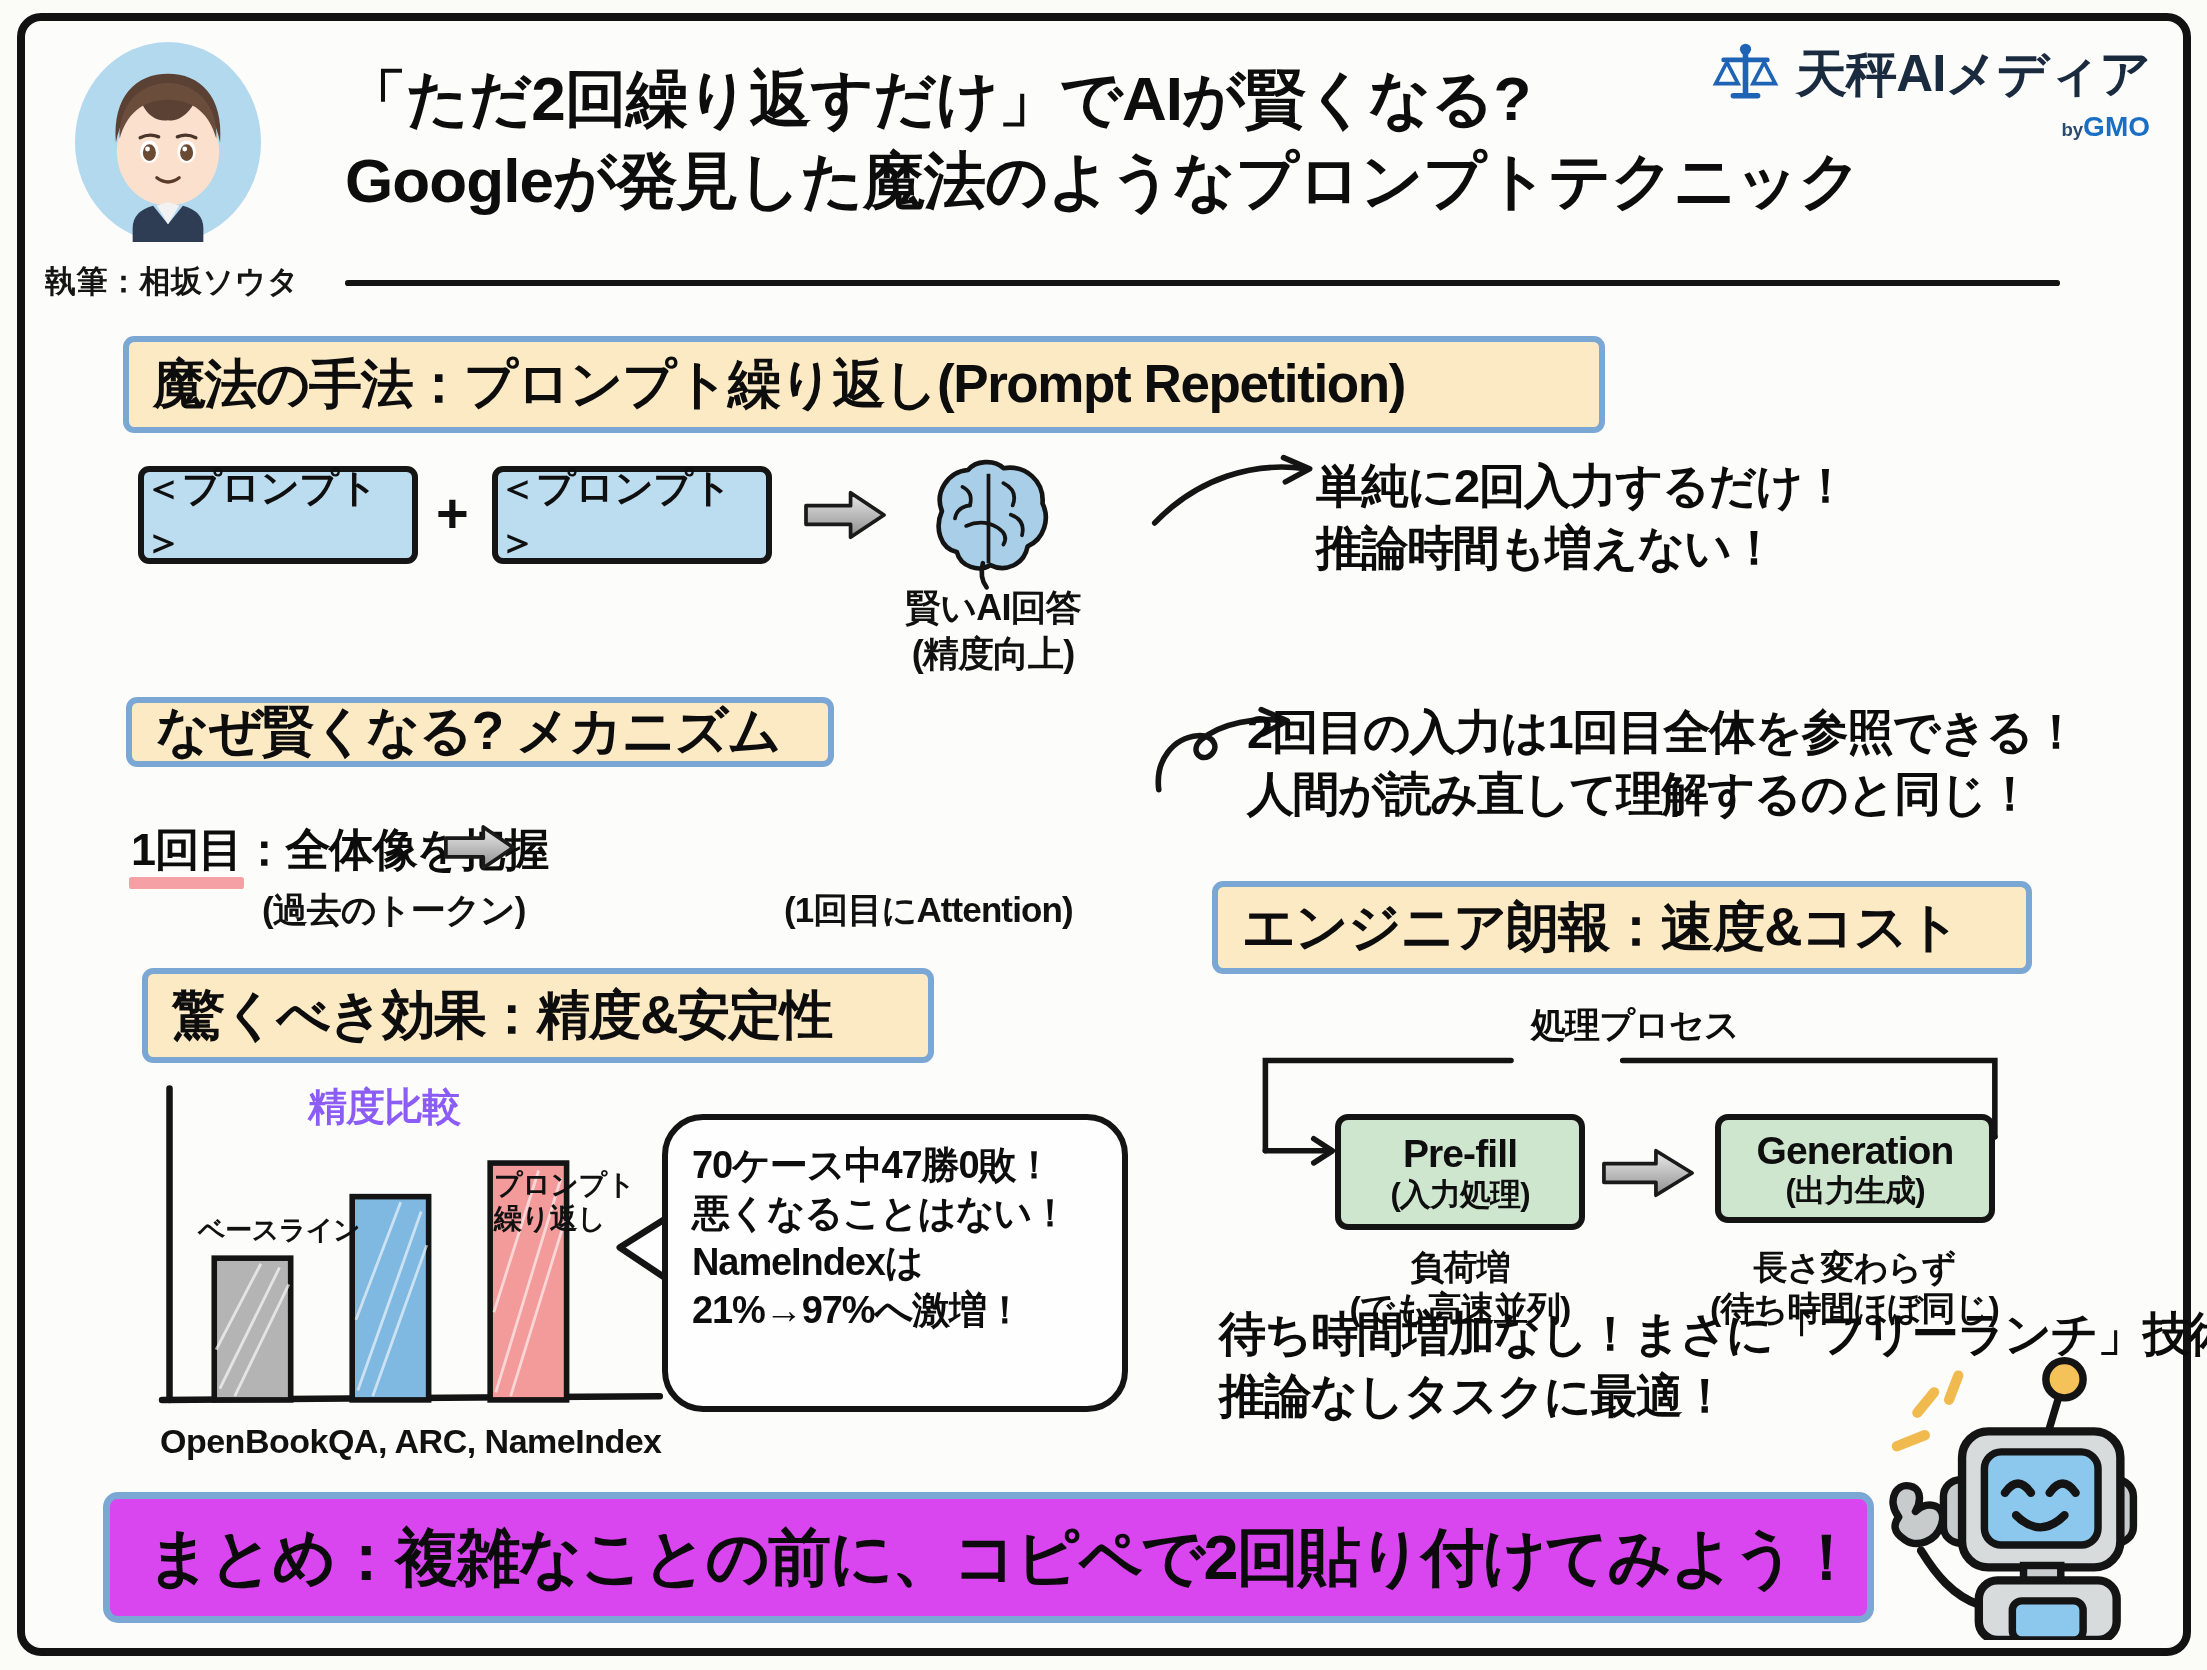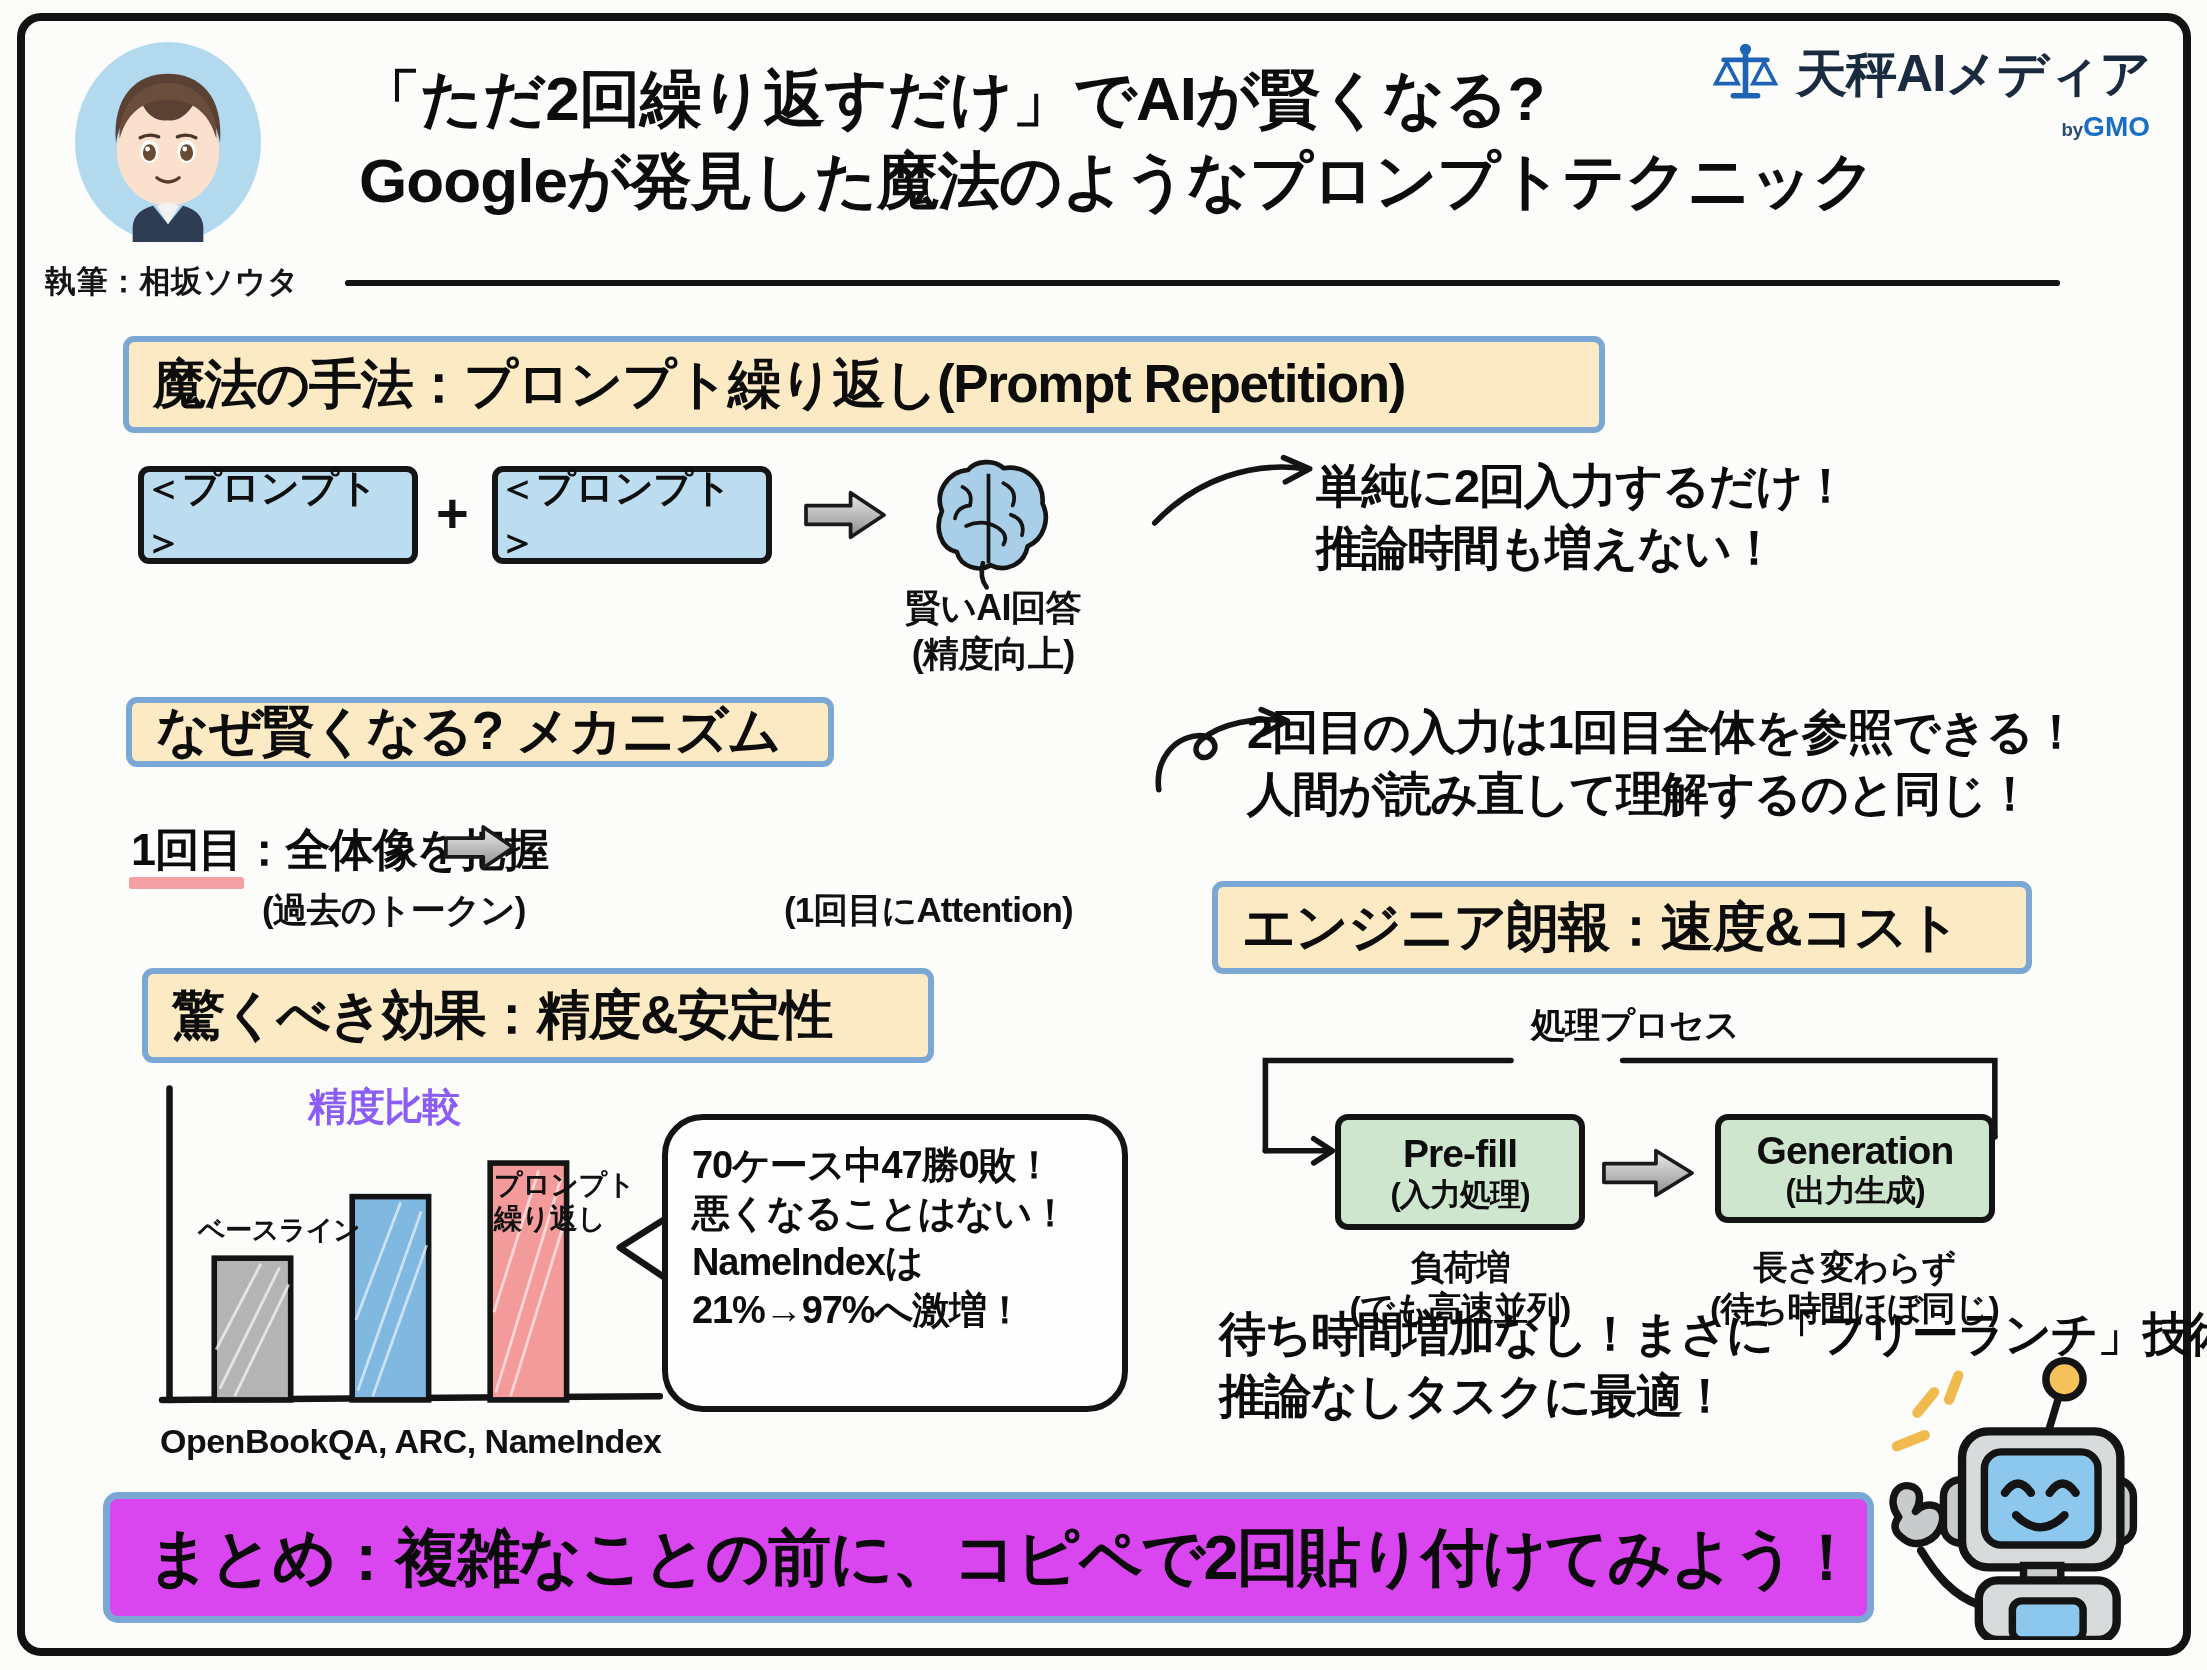--- a/index.html
+++ b/index.html
@@ -37,21 +37,21 @@
   }
   .byline {
     position: absolute; left: 45px; top: 261px;
     font-size: 31px; font-weight: 700; color: #151515;
     letter-spacing: 0.5px; white-space: nowrap;
   }
 
   .title-wrap { position: absolute; left: 345px; top: 58px; width: 1380px; }
   .title-line {
     font-size: 62px; font-weight: 800; color: #0d0d0d;
-    line-height: 1.33; letter-spacing: -0.9px; white-space: nowrap; margin-left: 14px;
+    line-height: 1.33; letter-spacing: -0.9px; white-space: nowrap;
   }
   .title-rule {
     position: absolute; left: 345px; top: 280px;
     width: 1715px; height: 5.6px; background: #141414; border-radius: 2.8px;
   }
 
   
   .logo { position: absolute; right: 58px; top: 39px; width: 438px; height: 119px; }
   .logo-row { display: flex; align-items: center; gap: 17px; }
   .logo-text {

